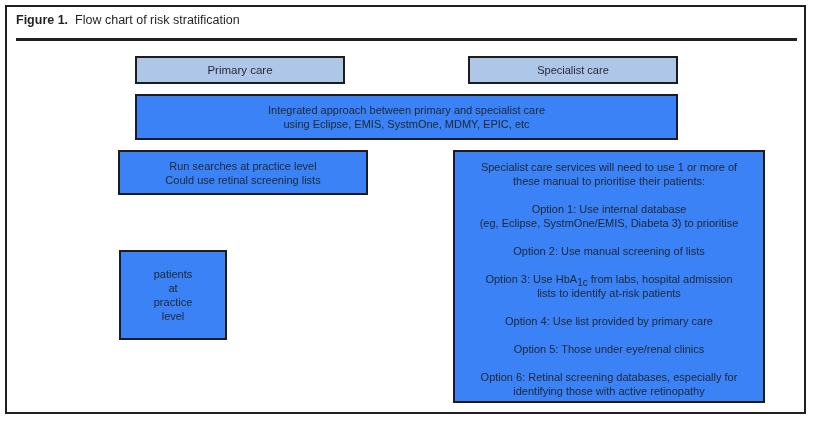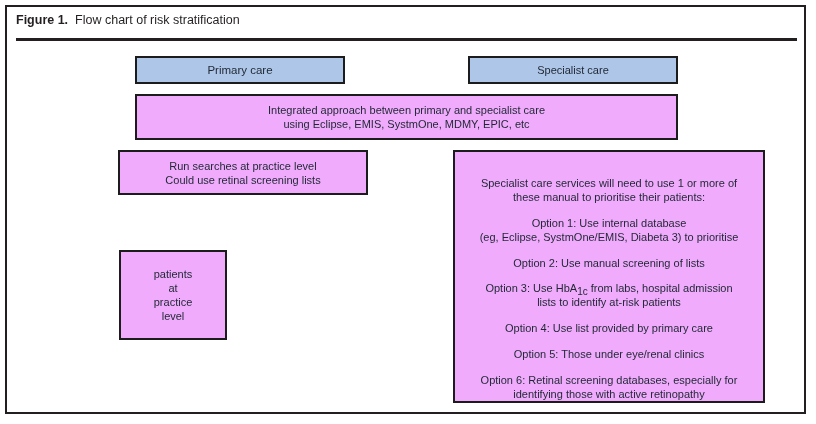--- a/index.html
+++ b/index.html
@@ -19,29 +19,29 @@
   .fig-label{font-weight:bold;margin-right:7px;margin-top:28px;}
   .title-rule{
     position:absolute;left:16px;top:38px;width:781px;height:3px;background:#231f20;
   }
   .box{
     position:absolute;box-sizing:border-box;border:2px solid #1c1c1c;
     display:flex;flex-direction:column;align-items:center;justify-content:center;
     text-align:center;font-size:11px;line-height:14px;
   }
   .fill-dark{background:#aec6e8;}
-  .fill-light{background:#f0abfc;}
+  .fill-light{background:#3b82f6;}
   .box-primary{left:135px;top:56px;width:210px;height:28px;font-size:11.5px;}
   .box-specialist{left:468px;top:56px;width:210px;height:28px;font-size:11px;}
   .box-integrated{left:135px;top:94px;width:543px;height:46px;}
   .box-run-searches{left:118px;top:150px;width:250px;height:45px;}
   .box-prioritise{left:119px;top:250px;width:108px;height:90px;}
   .box-sources{
     left:453px;top:150px;width:312px;height:253px;
-    justify-content:flex-start;padding-top:24px;
+    justify-content:flex-start;padding-top:8px;
   }
   .line{width:100%;}
   .spacer{height:14px;width:100%;}
   sub{font-size:10px;line-height:0;}
 </style>
 </head>
 <body>
 
 <div class="stage">
   <div class="frame"></div>

